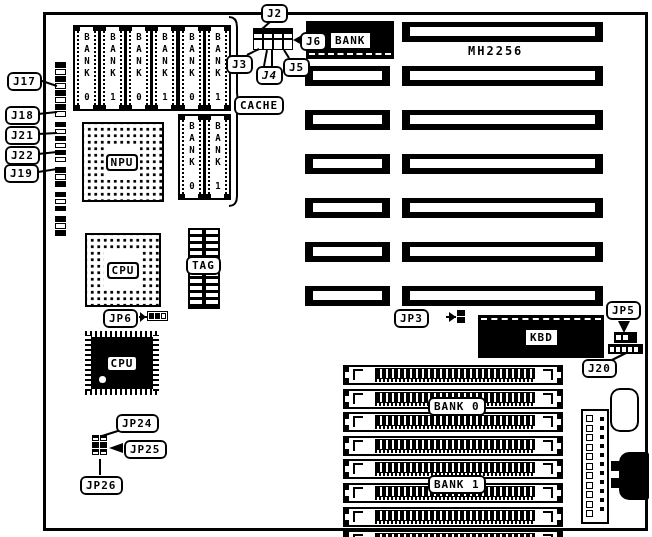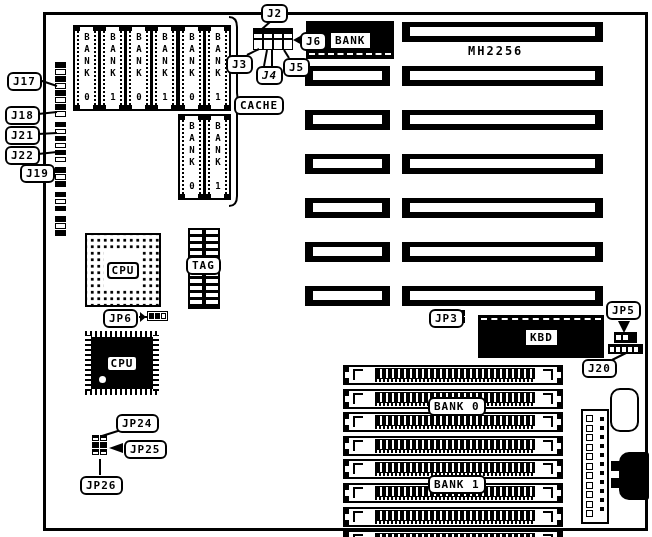--- a/index.html
+++ b/index.html
@@ -151,20 +151,25 @@
 
   <div class="dipv" style="left:178px;top:114px;">
       <span class="vtext">BANK 0</span>
     </div>
   <div class="dipv" style="left:204px;top:114px;">
       <span class="vtext">BANK 1</span>
     </div>
 
   <div class="lbl" style="left:234px;top:96px;">CACHE</div>
 
+  <div class="pga" style="left:82px;top:122px;width:78px;height:76px;">
+    <div class="pga-hole" style="left:20px;top:20px;width:36px;height:36px;">
+      <span class="chiplbl">NPU</span>
+    </div>
+  </div>
 
   <div class="pga" style="left:85px;top:233px;width:72px;height:70px;">
     <div class="pga-hole" style="left:17px;top:16px;width:38px;height:38px;">
       <span class="chiplbl">CPU</span>
     </div>
   </div>
 
   <div class="tagstrip" style="left:188px;top:228px;"></div>
   <div class="tagstrip" style="left:204px;top:228px;"></div>
   <div class="lbl" style="left:186px;top:256px;">TAG</div>
@@ -235,21 +240,21 @@
     <div class="pingrp">
         <span class="pin"></span>
         <span class="pin"></span>
         <span class="pin"></span>
       </div>
   </div>
   <div class="lbl" style="left:7px;top:72px;">J17</div>
   <div class="lbl" style="left:5px;top:106px;">J18</div>
   <div class="lbl" style="left:5px;top:126px;">J21</div>
   <div class="lbl" style="left:5px;top:146px;">J22</div>
-  <div class="lbl" style="left:20px;top:164px;">J19</div>
+  <div class="lbl" style="left:4px;top:164px;">J19</div>
 
   <div class="jblock" style="left:253px;top:28px;">
     <div class="jrow caps">
         <span class="jcell"></span>
         <span class="jcell"></span>
         <span class="jcell"></span>
         <span class="jcell"></span>
       </div>
     <div class="jrow">
         <span class="jcell"></span>
@@ -279,21 +284,21 @@
     </div>
   <div class="stack" style="left:305px;top:66px;width:85px;">
     <div class="isa"></div>
   <div class="isa"></div>
       <div class="isa"></div>
       <div class="isa"></div>
       <div class="isa"></div>
       <div class="isa"></div>
     </div>
 
-  <div class="lbl" style="left:429px;top:309px;">JP3</div>
+  <div class="lbl" style="left:394px;top:309px;">JP3</div>
   <div class="jblock" style="left:457px;top:310px;">
     <div style="width:8px;height:6px;background:#000;margin-bottom:1px;"></div>
     <div style="width:8px;height:6px;background:#000;"></div>
   </div>
 
   <div class="blackchip dash-top" style="left:478px;top:315px;width:126px;height:43px;"></div>
   <div class="lbl" style="left:524px;top:328px;border-radius:2px;">KBD</div>
 
   <div class="lbl" style="left:606px;top:301px;text-align:center;">JP5</div>
   <div class="blackbar" style="left:614px;top:332px;width:19px;height:7px;">

